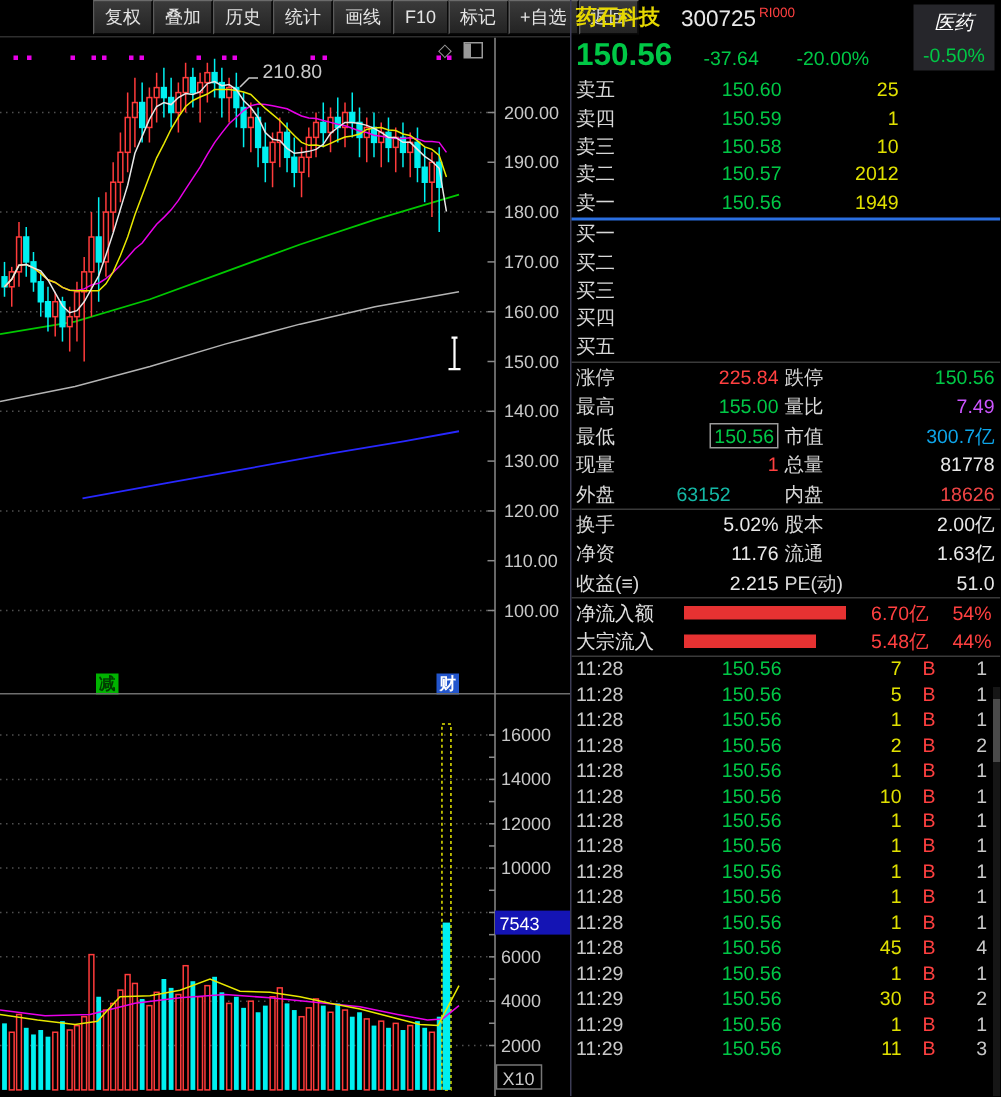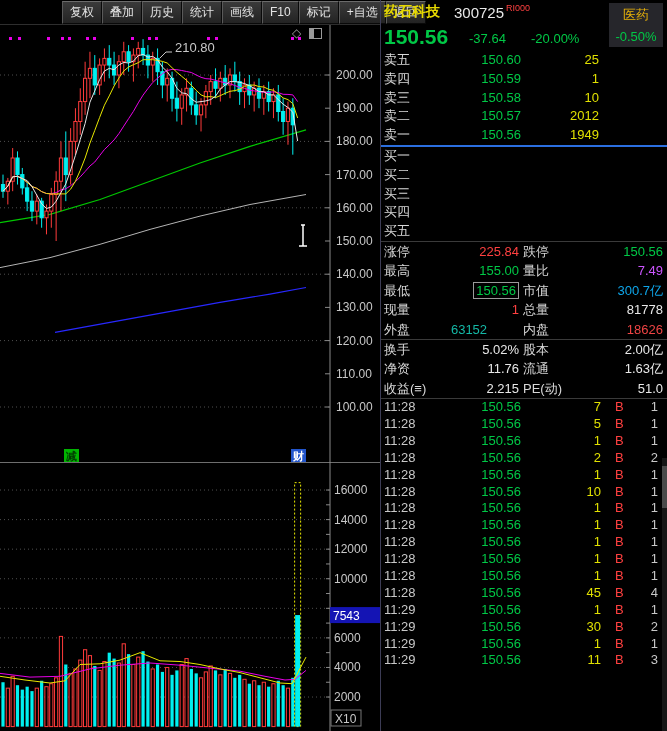--- a/index.html
+++ b/index.html
@@ -1,20 +1,20 @@
 <!DOCTYPE html>
 <html><head>
 <meta charset="utf-8">
 <style>
   html,body{margin:0;padding:0;background:#000;}
   #app{position:relative;width:667px;height:731px;background:#000;overflow:hidden;
        font-family:"Liberation Sans",sans-serif;color:#e8e8e8;}
   
   #toolbar{position:absolute;left:0;top:0;width:380px;height:25px;border-bottom:1px solid #2e2e2e;
-           display:flex;align-items:center;padding-left:62px;box-sizing:border-box;}
+           display:flex;align-items:flex-start;padding-left:62px;box-sizing:border-box;}
   .tb-btn{height:21px;line-height:21px;padding:0 7px;font-size:12px;color:#e4e4e4;
           background:linear-gradient(#3a3a3a,#232323);border:1px solid #090909;
           border-top-color:#6b6b6b;border-left-color:#5a5a5a;white-space:nowrap;cursor:default;}
   
   #main-chart-wrap{position:absolute;left:0;top:25px;width:380px;height:437px;}
   #vol-chart-wrap{position:absolute;left:0;top:462px;width:380px;height:269px;}
   .chart-icon{position:absolute;font-size:12px;color:#9a9a9a;line-height:12px;}
   #diamond-icon{left:292px;top:27px;}
   #pane-icon{left:309px;top:28px;width:11px;height:9px;border:1px solid #9a9a9a;}
   #pane-icon span{display:block;width:4px;height:9px;background:#9a9a9a;}
@@ -24,21 +24,21 @@
   #badge-cai{left:291px;top:449px;background:#2255cc;color:#fff;}
   
   #rpanel{position:absolute;left:380px;top:0;width:287px;height:731px;border-left:1px solid #3c3c55;
           box-sizing:border-box;font-size:13px;}
   #rp-header{position:relative;height:51px;}
   #stock-title{position:absolute;left:3px;top:3px;font-size:14px;font-weight:bold;color:#e6d800;}
   #stock-code{position:absolute;left:73px;top:4px;font-size:15px;color:#e8e8e8;}
   #index-tag{position:absolute;left:125px;top:3px;font-size:9px;color:#ff4040;}
   #sector-box{position:absolute;right:4px;top:3px;width:54px;height:44px;background:#26262b;
               text-align:center;cursor:default;}
-  #sector-name{display:block;margin-top:3px;font-size:13px;color:#eab308;}
+  #sector-name{display:block;margin-top:3px;font-size:13px;color:#ffffff;font-style:italic;}
   #sector-chg{display:block;margin-top:5px;font-size:13px;color:#00c846;}
   #big-price{position:absolute;left:3px;top:25px;font-size:21px;font-weight:bold;color:#00c846;}
   #chg-abs{position:absolute;left:88px;top:31px;font-size:13px;color:#00c846;}
   #chg-pct{position:absolute;left:150px;top:31px;font-size:13px;color:#00c846;}
   .qrow{height:18.8px;line-height:18.8px;position:relative;}
   .qrow .ql{position:absolute;left:3px;color:#d8d8d8;}
   .qrow .qp{position:absolute;left:60px;width:80px;text-align:right;color:#00c846;}
   .qrow .qv{position:absolute;left:140px;width:78px;text-align:right;color:#e0e000;}
   #queue{margin-top:0;}
   #blue-sep{height:0;border-bottom:2px solid #2b6fe0;}
@@ -487,20 +487,34 @@
           <span class="sl2">流通</span>
           <span class="sv2" style="color: rgb(232, 232, 232);">1.63亿</span>
         </div>
         <div class="srow sep-after">
           <span class="sl1">收益(≡)</span>
           <span class="sv1" style="color: rgb(232, 232, 232);">2.215</span>
           <span class="sl2">PE(动)</span>
           <span class="sv2" style="color: rgb(232, 232, 232);">51.0</span>
         </div>
       </div>
+    <div id="flows">
+        <div class="frow">
+          <span class="fl">净流入额</span>
+          <div class="fbar" style="width: 108px;"></div>
+          <span class="famt">6.70亿</span>
+          <span class="fpct">54%</span>
+        </div>
+        <div class="frow">
+          <span class="fl">大宗流入</span>
+          <div class="fbar" style="width: 88px;"></div>
+          <span class="famt">5.48亿</span>
+          <span class="fpct">44%</span>
+        </div>
+      </div>
     <div id="ticklist">
         <div class="trow">
           <span class="tt">11:28</span>
           <span class="tp">150.56</span>
           <span class="tv">7</span>
           <span class="tb">B</span>
           <span class="tn">1</span>
         </div>
         <div class="trow">
           <span class="tt">11:28</span>

